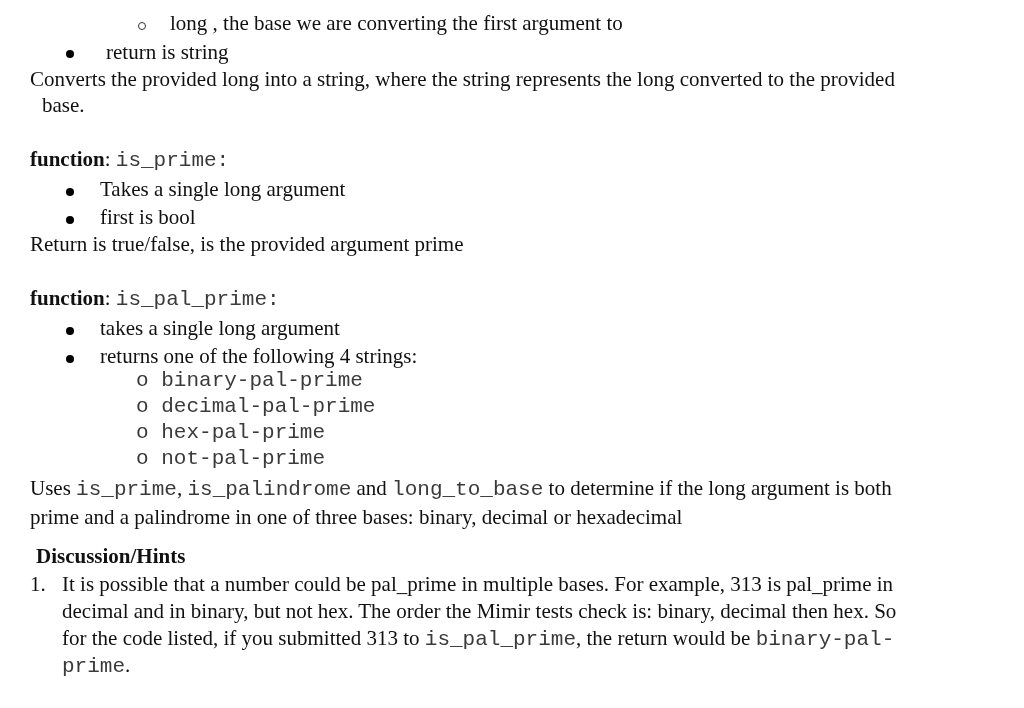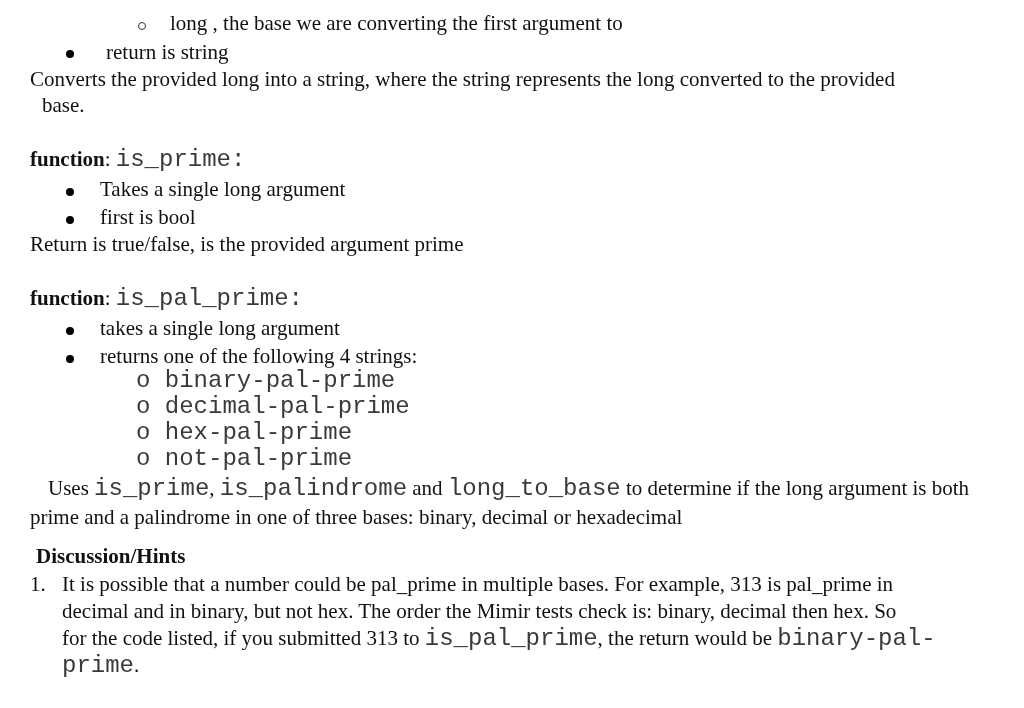--- a/index.html
+++ b/index.html
@@ -12,21 +12,21 @@
       height: 708px;
       overflow: hidden;
       position: relative;
       font-family: "Liberation Serif", "DejaVu Serif", serif;
       color: #111111;
       font-size: 21px;
     }
     .mono {
       font-family: "Liberation Mono", "DejaVu Sans Mono", monospace;
       color: #3a3a3a;
-      font-size: 24px;
+      font-size: 21px;
     }
     .line {
       position: absolute;
       white-space: nowrap;
       line-height: 26px;
       text-align: right;
     }
     .bullet {
       position: absolute;
       line-height: 26px;
@@ -88,21 +88,21 @@
 <div class="line mono" style="left:136px; top:394px;">
   <span>o</span>&nbsp;<span>decimal-pal-prime</span>
 </div>
 <div class="line mono" style="left:136px; top:420px;">
   <span>o</span>&nbsp;<span>hex-pal-prime</span>
 </div>
 <div class="line mono" style="left:136px; top:446px;">
   <span>o</span>&nbsp;<span>not-pal-prime</span>
 </div>
 
-<div class="line" style="left:30px; top:475px;margin-left:18px;">
+<div class="line" style="left:30px; top:475px;">
   <span>Uses </span><span class="mono">is_prime</span><span>, </span><span class="mono">is_palindrome</span><span> and </span><span class="mono">long_to_base</span><span> to determine if the long argument is both</span>
 </div>
 <div class="line" style="left:30px; top:504px;">prime and a palindrome in one of three bases: binary, decimal or hexadecimal</div>
 
 <div class="line" style="left:28px; top:543px; font-weight:bold;margin-left:8px;">Discussion/Hints</div>
 
 <div class="line" style="left:30px; top:571px;">1.</div>
 <div class="line" style="left:62px; top:571px;">It is possible that a number could be pal_prime in multiple bases. For example, 313 is pal_prime in</div>
 <div class="line" style="left:62px; top:598px;">decimal and in binary, but not hex. The order the Mimir tests check is: binary, decimal then hex. So</div>
 <div class="line" style="left:62px; top:625px;">

